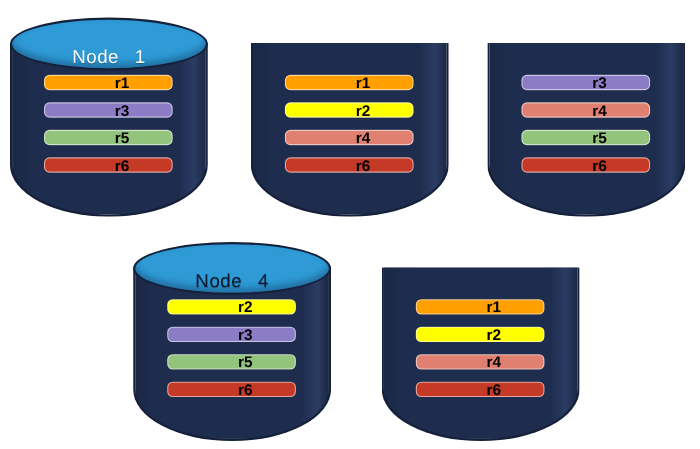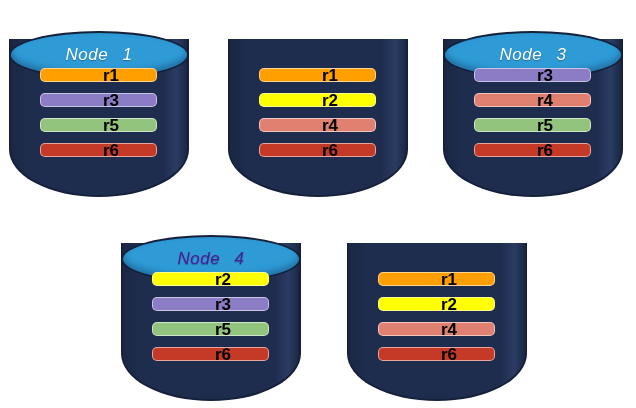--- a/index.html
+++ b/index.html
@@ -31,31 +31,30 @@
     left: 0; right: 0;
     top: 24px; bottom: 0;
     background: linear-gradient(to right, #1a2845 0%, #1e2c4e 10%, #1e2c4e 86%, #2b3c63 94%, #1a2845 100%);
     border: 2px solid #15203b;
     border-top: none;
     border-radius: 0 0 50% 50% / 0 0 30% 30%;
     box-sizing: border-box;
   }
   .cyl-top {
     position: absolute;
-    left: 0; top: 16px;
+    left: 0; top: 1px;
     width: 180px;
     height: 48px;
     border-radius: 50%;
     border: 2.5px solid #15203b;
     box-sizing: border-box;
     display: flex;
-    align-items: center;
+    align-items: flex-end;
     justify-content: center;
     box-shadow: inset 0 -4px 6px rgba(12, 35, 70, 0.35);
-    font-style: italic;
   }
   .node-title {
     color: #ffffff;
     font-size: 17px;
     font-weight: 400;
     letter-spacing: 0.5px;
     word-spacing: 9px;
     white-space: pre;
     text-shadow: 0 1px 1px rgba(10,30,60,0.4);
   }
@@ -69,21 +68,21 @@
     gap: 11px;
   }
   .bar {
     height: 14px;
     border-radius: 5px;
     border: 1px solid rgba(255,255,255,0.55);
     box-sizing: border-box;
     display: flex;
     align-items: center;
     justify-content: center;
-    font-size: 17px;
+    font-size: 14px;
     font-weight: bold;
     line-height: 1;
     padding-left: 25px;
   }
 </style>
 </head>
 <body style="background: rgb(255, 255, 255);">
 
 <div id="canvas">
 
@@ -105,35 +104,32 @@
       <div class="bars">
         <div class="bar" style="background: rgb(255, 160, 0); color: rgb(0, 0, 0);">r1</div>
         <div class="bar" style="background: rgb(255, 255, 0); color: rgb(0, 0, 0);">r2</div>
         <div class="bar" style="background: rgb(224, 128, 112); color: rgb(0, 0, 0);">r4</div>
         <div class="bar" style="background: rgb(196, 58, 38); color: rgb(0, 0, 0);">r6</div>
       </div>
     </div>
 
     <div class="cylinder pos2">
       <div class="cyl-body" style="border-color: rgb(21, 32, 59);"></div>
-      <div class="cyl-top" style="background: rgb(46, 155, 214); border-color: rgb(21, 32, 59);">
-        <span class="node-title" style="color: rgb(255, 255, 255);">Node 3</span>
-      </div>
       <div class="bars">
         <div class="bar" style="background: rgb(139, 124, 197); color: rgb(0, 0, 0);">r3</div>
         <div class="bar" style="background: rgb(224, 128, 112); color: rgb(0, 0, 0);">r4</div>
         <div class="bar" style="background: rgb(147, 196, 125); color: rgb(0, 0, 0);">r5</div>
         <div class="bar" style="background: rgb(196, 58, 38); color: rgb(0, 0, 0);">r6</div>
       </div>
     </div>
 
     <div class="cylinder pos3">
       <div class="cyl-body" style="border-color: rgb(21, 32, 59);"></div>
       <div class="cyl-top" style="background: rgb(46, 155, 214); border-color: rgb(21, 32, 59);">
-        <span class="node-title" style="color: #4c1d95;">Node 4</span>
+        <span class="node-title" style="color: #0f172a;">Node 4</span>
       </div>
       <div class="bars">
         <div class="bar" style="background: rgb(255, 255, 0); color: rgb(0, 0, 0);">r2</div>
         <div class="bar" style="background: rgb(139, 124, 197); color: rgb(0, 0, 0);">r3</div>
         <div class="bar" style="background: rgb(147, 196, 125); color: rgb(0, 0, 0);">r5</div>
         <div class="bar" style="background: rgb(196, 58, 38); color: rgb(0, 0, 0);">r6</div>
       </div>
     </div>
 
     <div class="cylinder pos4">

